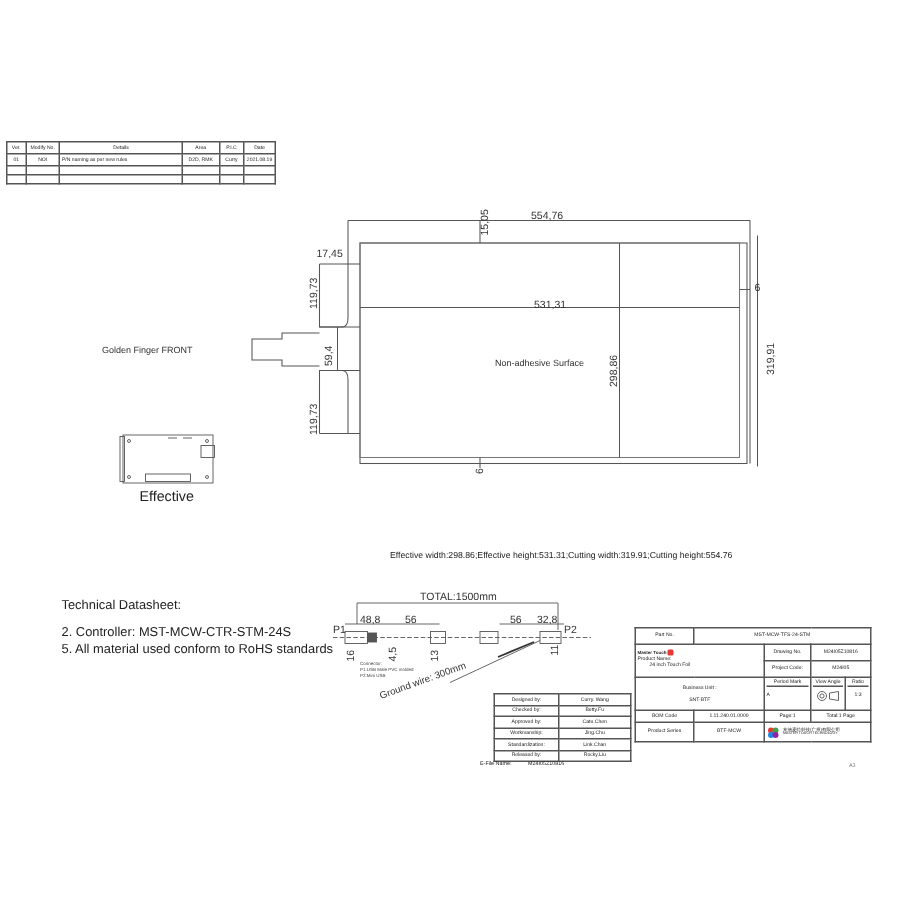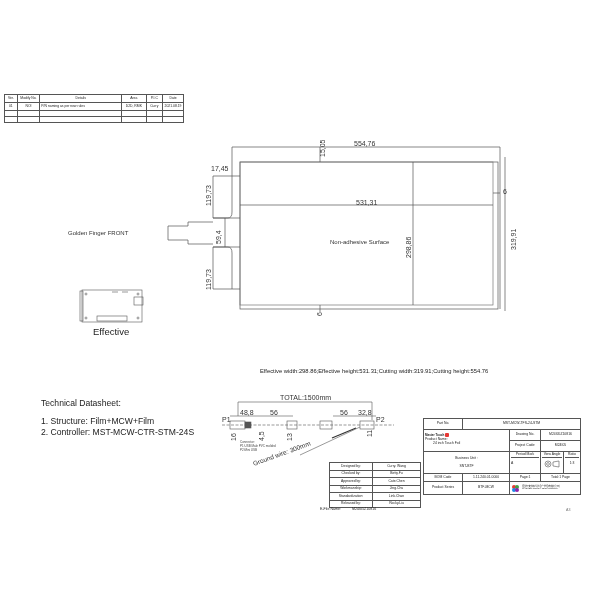--- a/index.html
+++ b/index.html
@@ -147,22 +147,22 @@
   </g>
   <g font-size="3" fill="#444">
     <text x="240" y="443">Connector:</text>
     <text x="240" y="447">P1:USB Male PVC molded</text>
     <text x="240" y="451">P2:Mini USB</text>
   </g>
 </svg>
 
 <div class="abs" style="left:41px;top:398px;font-size:8.6px;line-height:11.5px;">
   <div style="margin-bottom:6px;">Technical Datasheet:</div>
-  <div>1. Structure: Film+MCW+Film</div>
   <div>2. Controller: MST-MCW-CTR-STM-24S</div>
+  <div>5. All material used conform to RoHS standards</div>
 </div>
 
 <table style="left:329px;top:462px;width:92px;">
   <tbody>
       <tr style="height:7.5px;">
         <td style="width:40px;">Designed by:</td>
         <td>Curry. Wang</td>
       </tr>
   <tr style="height:7.5px;">
         <td>Checked by:</td>

